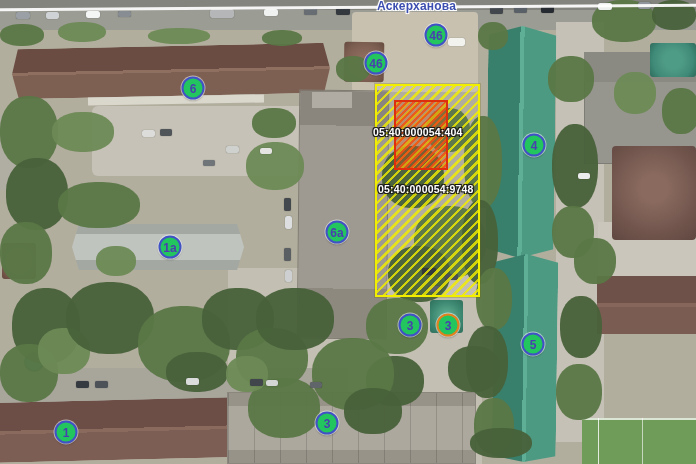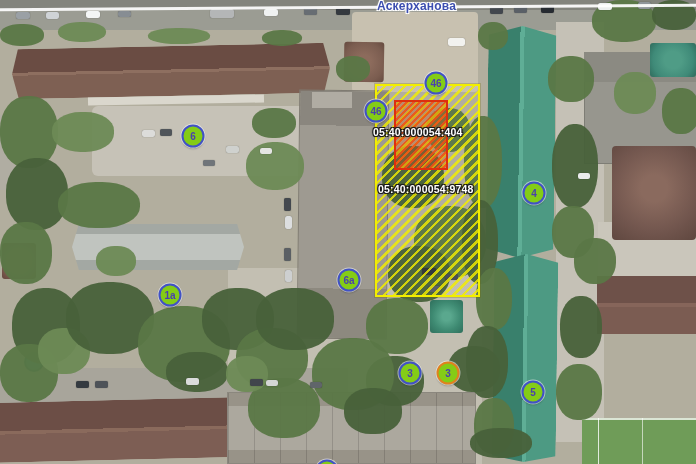--- a/index.html
+++ b/index.html
@@ -71,23 +71,23 @@
       background:repeating-linear-gradient(135deg,rgba(242,238,0,0) 0 4.5px,rgba(242,238,0,.8) 4.5px 7px);
       box-shadow:0 0 0 1px rgba(110,105,0,.25);}
   .building-red{left:394px;top:100px;width:50px;height:66px;border:2px solid #dd2f0e;
       background-color:rgba(205,85,25,.38);
       background-image:repeating-linear-gradient(135deg,rgba(240,70,10,0) 0 2.5px,rgba(240,80,20,.85) 2.5px 4.5px);}
   .cad-label{position:absolute;font-weight:bold;font-size:10.5px;color:#fff;white-space:nowrap;letter-spacing:.2px;
       text-shadow:-1px -1px 0 #1a1a1a,1px -1px 0 #1a1a1a,-1px 1px 0 #1a1a1a,1px 1px 0 #1a1a1a,0 0 3px rgba(0,0,0,.85);}
   .lbl-404{left:373px;top:126px;}
   .lbl-9748{left:378px;top:183px;}
   
-  .badge{position:absolute;width:19px;height:19px;border-radius:50%;background:#84cc16;border:2px solid #4152c5;
-      color:#4a3fae;font-weight:bold;font-size:10px;display:flex;align-items:center;justify-content:center;
-      transform:translate(-50%,-50%);box-shadow:0 0 0 1px rgba(255,255,255,.55),0 1px 2px rgba(0,0,0,.4);line-height:1;margin-top:48px;}
+  .badge{position:absolute;width:19px;height:19px;border-radius:50%;background:#22c55e;border:2px solid #4152c5;
+      color:#4a3fae;font-weight:bold;font-size:12px;display:flex;align-items:center;justify-content:center;
+      transform:translate(-50%,-50%);box-shadow:0 0 0 1px rgba(255,255,255,.55),0 1px 2px rgba(0,0,0,.4);line-height:1;}
   .badge.orange{border-color:#e0821e;}
 </style>
 </head>
 <body>
 
 <div id="stage">
 
   <div class="ground g-street-top"></div>
   <div class="ground g-street-park"></div>
   <div class="ground g-dirt46"></div>
@@ -211,21 +211,21 @@
   <div class="abs building-red"></div>
   <div class="cad-label lbl-404">05:40:000054:404</div>
   <div class="cad-label lbl-9748">05:40:000054:9748</div>
   <div class="abs street-label">Аскерханова</div>
 
   <div id="badges-layer">
       <div class="badge" style="left: 436px; top: 35px;">46</div>
       <div class="badge" style="left: 376px; top: 63px;">46</div>
       <div class="badge" style="left: 193px; top: 88px;">6</div>
       <div class="badge" style="left: 170px; top: 247px;">1а</div>
-      <div class="badge" style="left: 349px; top: 232px;">6а</div>
+      <div class="badge" style="left: 337px; top: 232px;">6а</div>
       <div class="badge" style="left: 534px; top: 145px;">4</div>
       <div class="badge" style="left: 533px; top: 344px;">5</div>
       <div class="badge" style="left: 66px; top: 432px;">1</div>
       <div class="badge" style="left: 327px; top: 423px;">3</div>
       <div class="badge" style="left: 410px; top: 325px;">3</div>
       <div class="badge orange" style="left: 448px; top: 325px;">3</div>
     </div>
 </div>
 
 </body></html>

